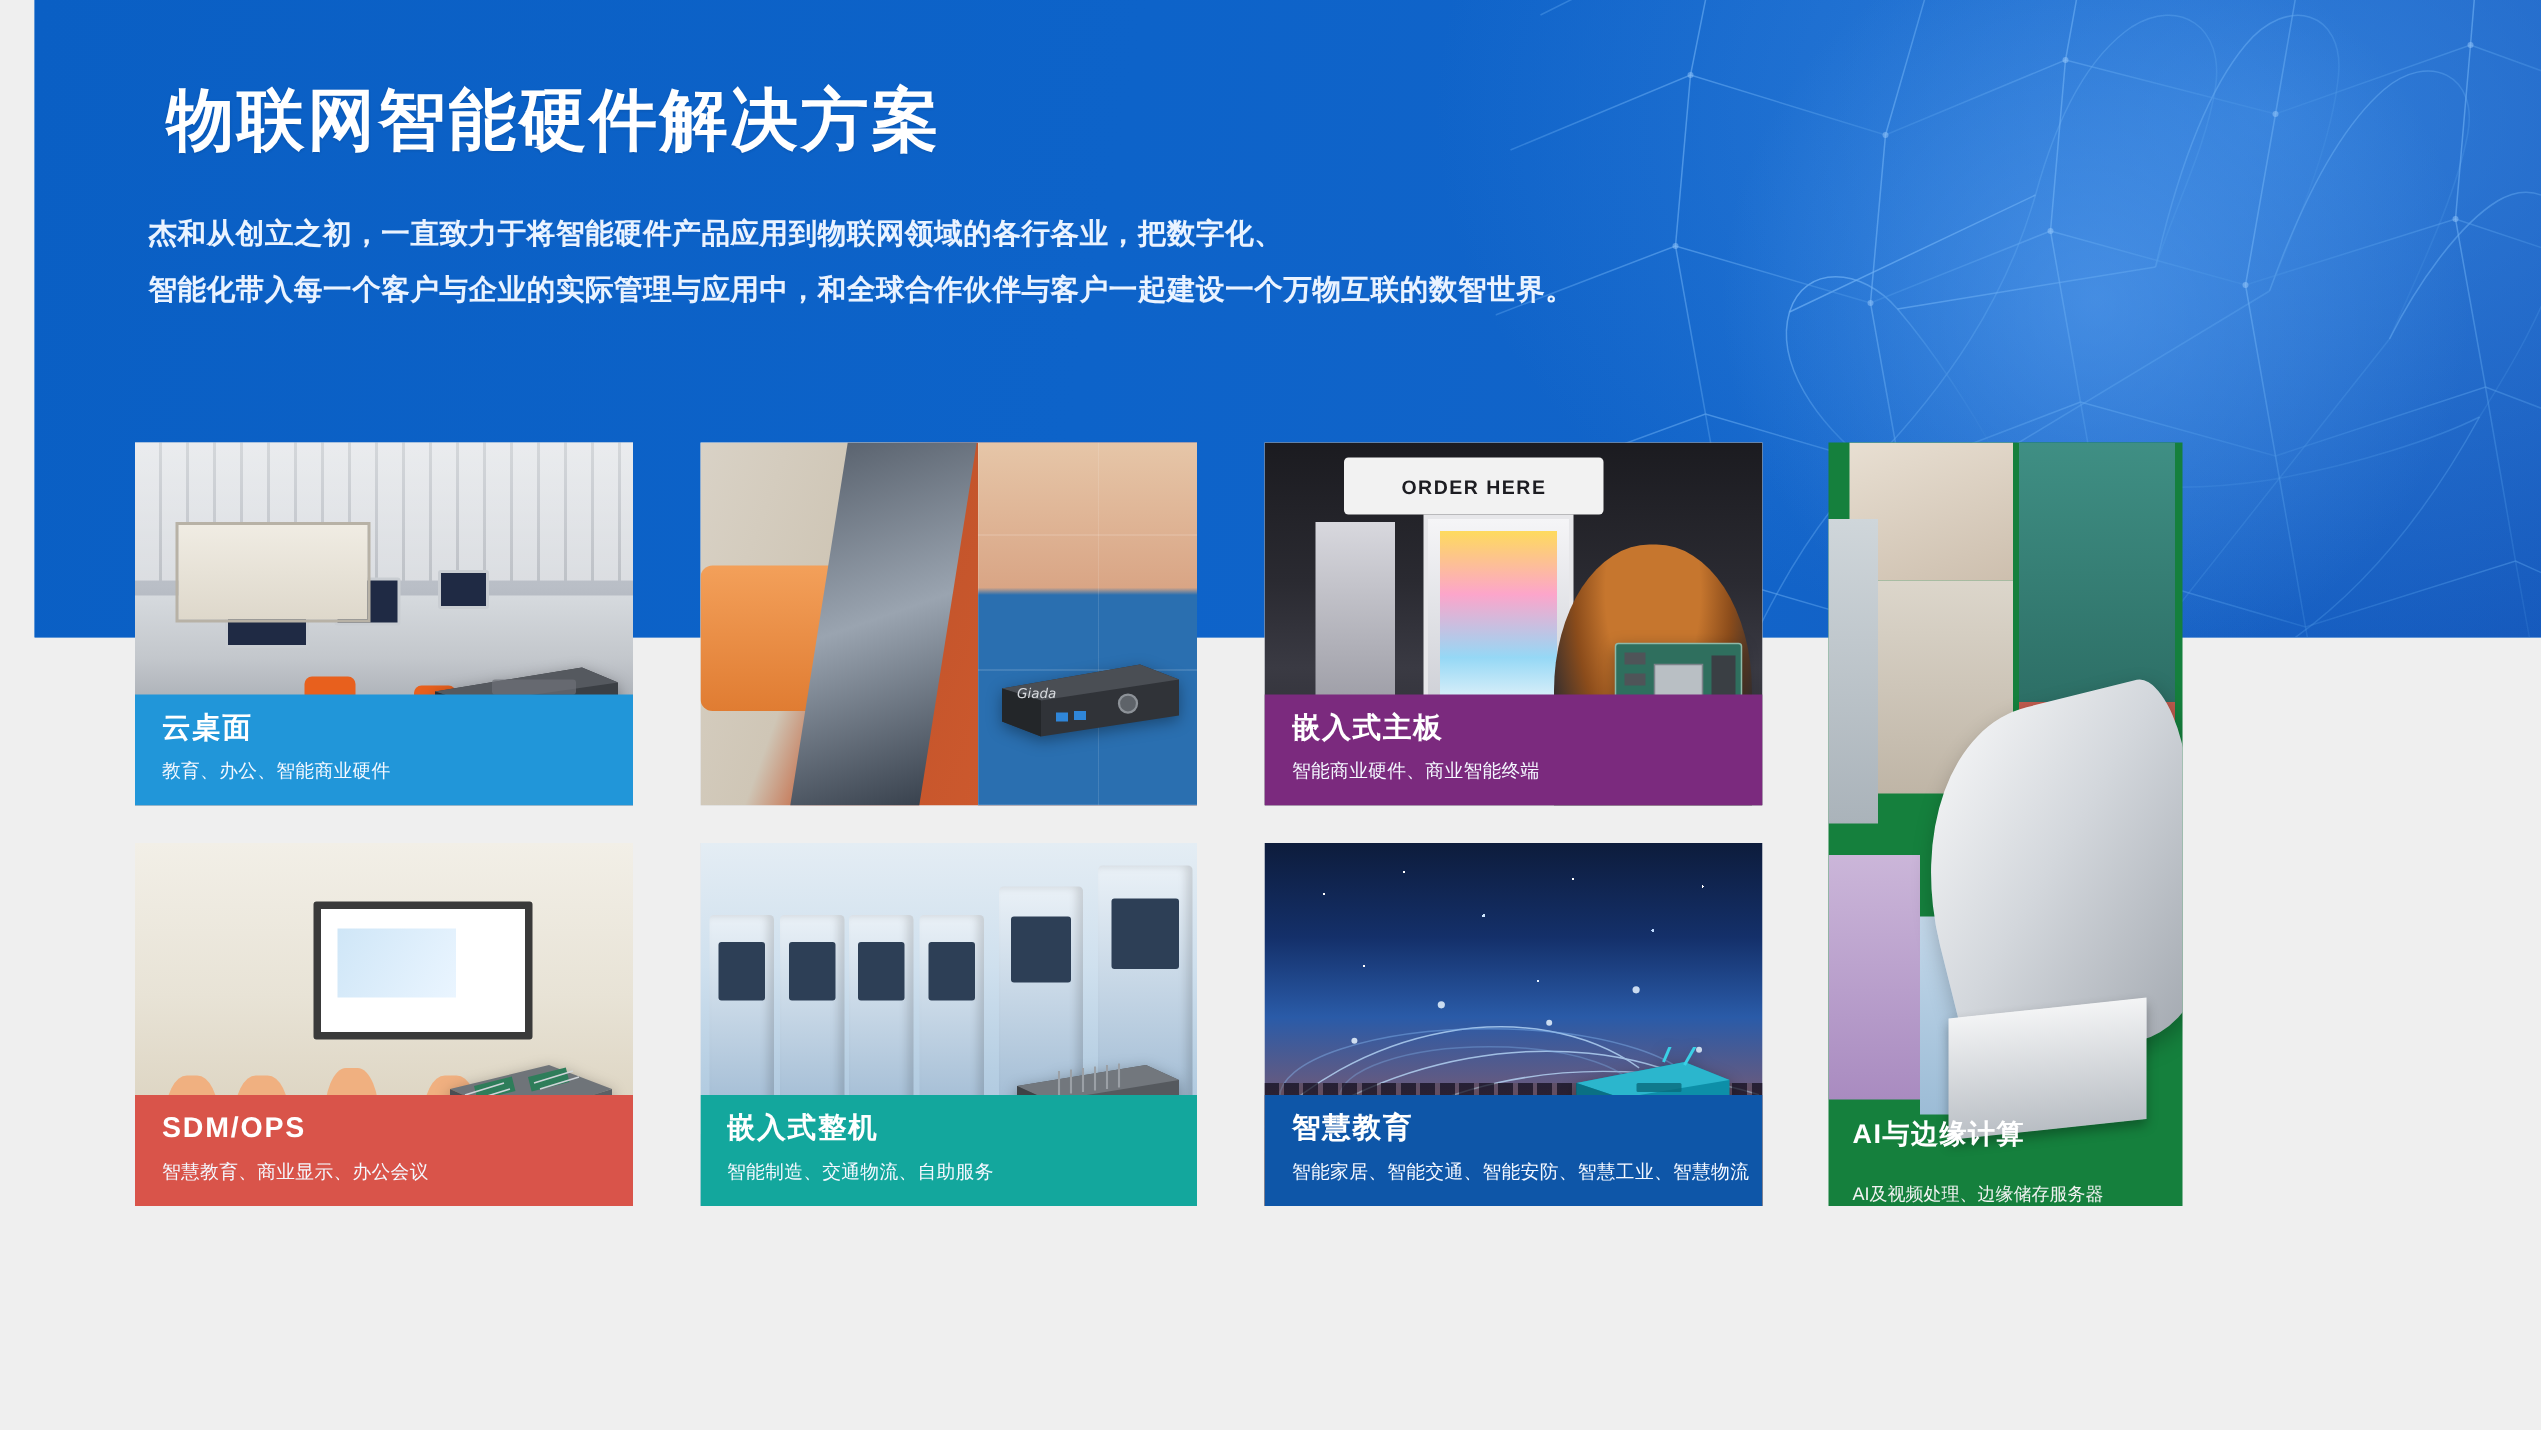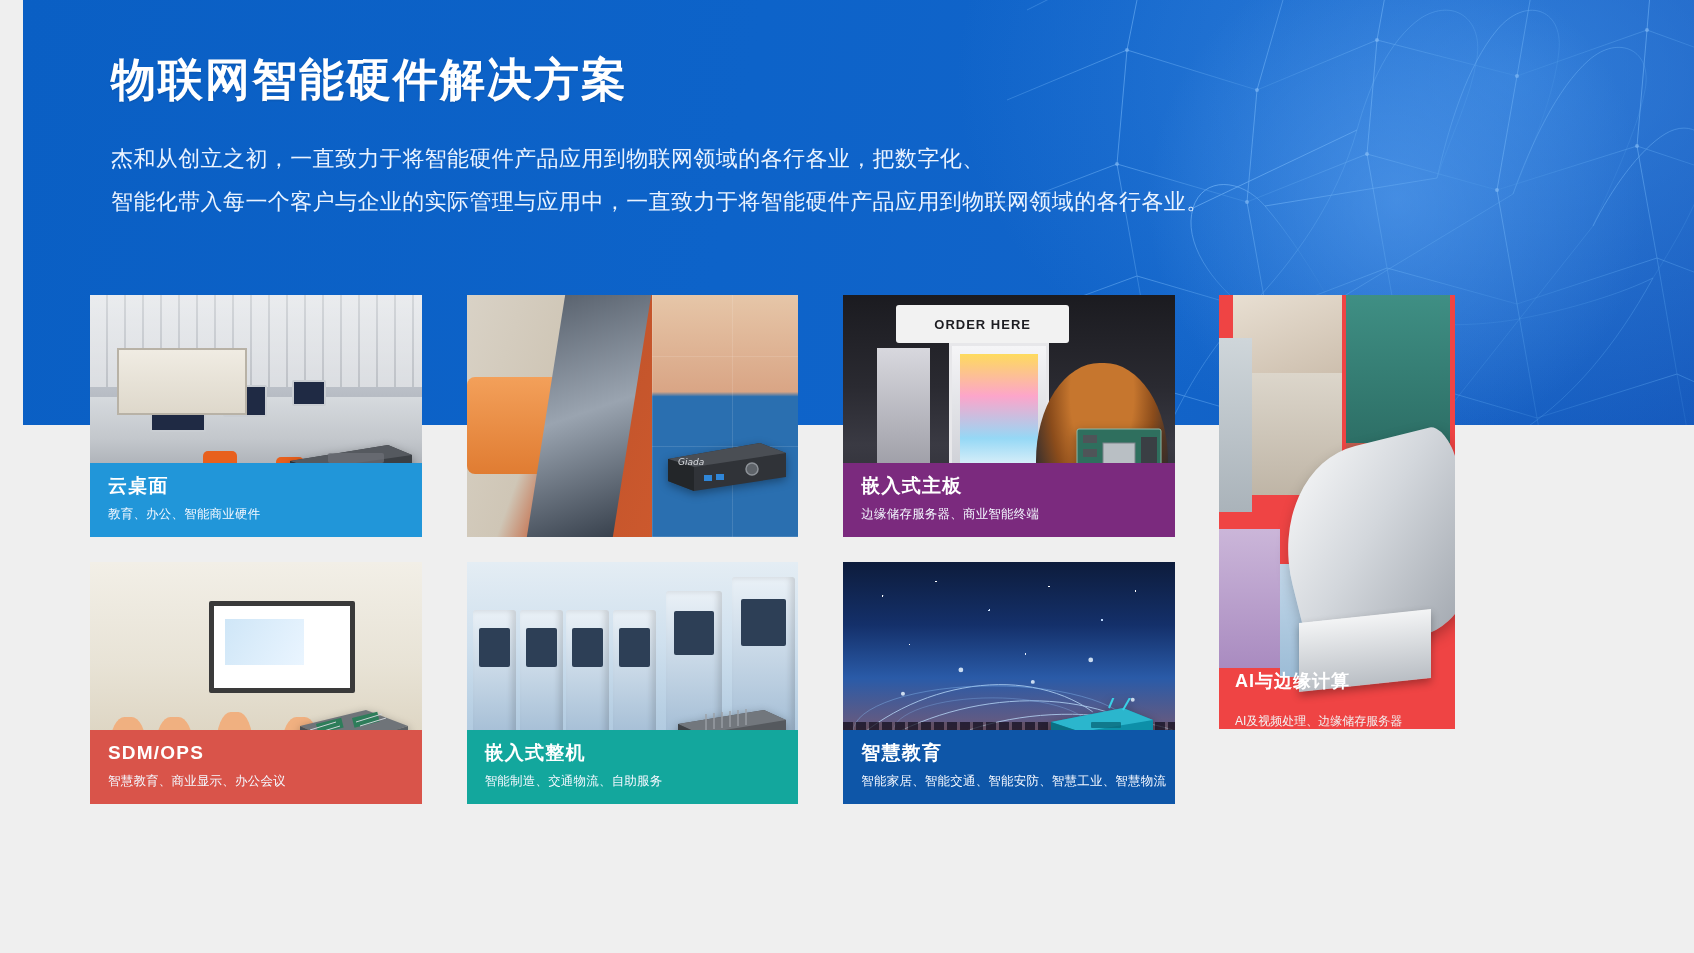--- a/index.html
+++ b/index.html
@@ -39,23 +39,23 @@
     pointer-events: none;
   }
 
   .hero-title {
     position: absolute; left: 88px; top: 54px;
     font-size: 45px; font-weight: 700; color: #ffffff;
     letter-spacing: 2px; line-height: 1.15;
     text-shadow: 0 1px 2px rgba(0,0,0,0.12);
   }
   .hero-desc {
-    position: absolute; left: 88px; top: 138px;
-    font-size: 22px; color: #eaf3ff; line-height: 1.95;
-    letter-spacing: 0.4px; font-weight: 400;
+    position: absolute; left: 76px; top: 138px;
+    font-size: 19px; color: #eaf3ff; line-height: 1.95;
+    letter-spacing: 0.4px; font-weight: 700;
   }
   .hero-desc div { white-space: nowrap; }
 
   
   .grid {
     position: absolute; left: 90px; top: 295px;
     width: 1085px;
   }
   .row { display: flex; gap: 45px; }
   .row + .row { margin-top: 25px; }
@@ -86,22 +86,22 @@
   .prod {
     position: absolute; right: 6px; bottom: 40px;
     width: 132px; height: 62px;
     filter: drop-shadow(0 3px 5px rgba(0,0,0,0.35));
   }
   .prod svg { width: 100%; height: 100%; display: block; }
 
   
   .panel {
     position: absolute; left: 1219px; top: 295px;
-    width: 236px; height: 434px;
-    overflow: hidden; background: #ef4444; padding-left: 48px;
+    width: 236px; height: 509px;
+    overflow: hidden; background: #15803d; padding-left: 48px;
   }
   .panel-caption {
     position: absolute; left: 0; right: 0; bottom: 0; height: 72px;
     padding: 12px 0 0 16px; color: #fff;
   }
   .panel-title { font-size: 18px; font-weight: 700; letter-spacing: 1px; }
   .panel-sub { margin-top: 20px; font-size: 12px; color: #f2f2f2; }
 
   
   
@@ -261,21 +261,21 @@
             <circle cx="500" cy="300" r="2"></circle>
             <circle cx="640" cy="256" r="2"></circle>
         </g>
       </svg>
     </div>
 
     <h1 class="hero-title">物联网智能硬件解决方案</h1>
 
     <div class="hero-desc">
       <div>杰和从创立之初，一直致力于将智能硬件产品应用到物联网领域的各行各业，把数字化、</div>
-      <div>智能化带入每一个客户与企业的实际管理与应用中，一直致力于将智能硬件产品应用到物联网领域的各行各业。</div>
+      <div>智能化带入每一个客户与企业的实际管理与应用中，和全球合作伙伴与客户一起建设一个万物互联的数智世界。</div>
     </div>
   </section>
 
   <div class="grid">
 
     <div class="row">
 
       <div class="card">
         <div class="card-photo">
           <div class="ph ph-classroom">
@@ -353,21 +353,21 @@
                 <rect x="34" y="52" width="5" height="5"></rect>
               <rect x="42" y="52" width="5" height="5"></rect>
                 <rect x="50" y="52" width="5" height="5"></rect>
               <rect x="58" y="52" width="5" height="5"></rect>
                 <rect x="66" y="52" width="5" height="5"></rect>
             </g>
           </svg>
         </div>
         <div class="card-caption" style="background:#7b2a7e;">
           <div class="card-title">嵌入式主板</div>
-          <div class="card-sub">边缘储存服务器、商业智能终端</div>
+          <div class="card-sub">智能商业硬件、商业智能终端</div>
         </div>
       </div>
     </div>
 
     <div class="row">
 
       <div class="card">
         <div class="card-photo">
           <div class="ph ph-school">
             <div class="board"></div>

